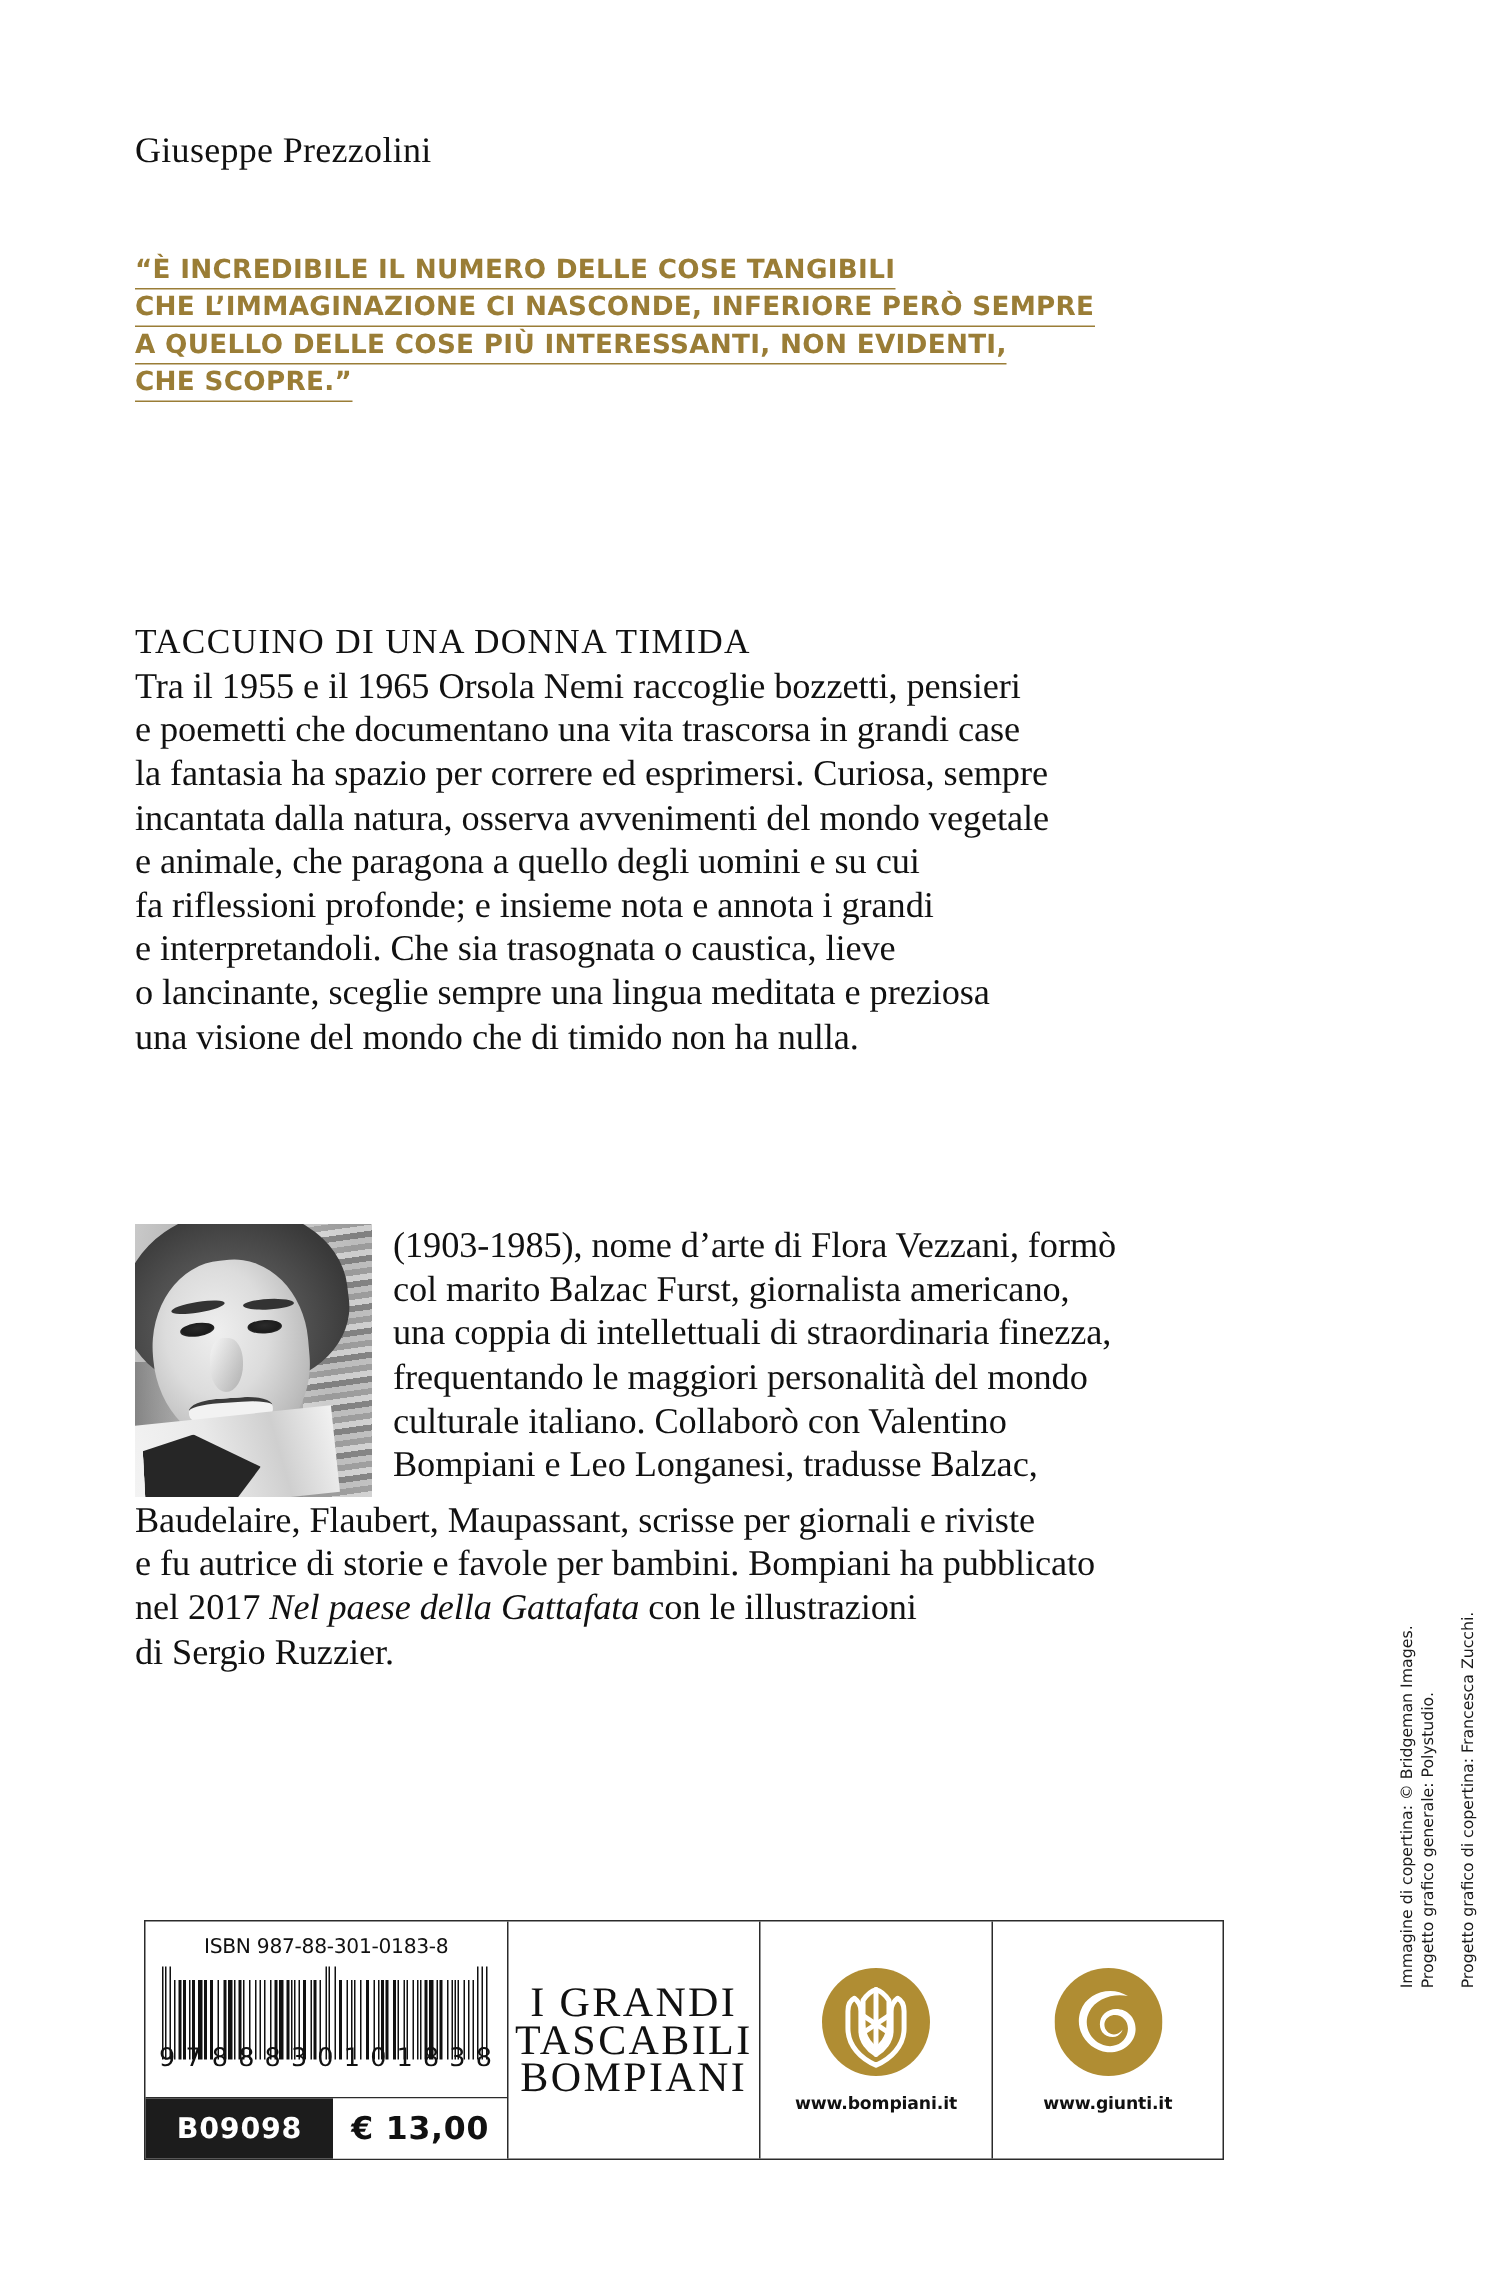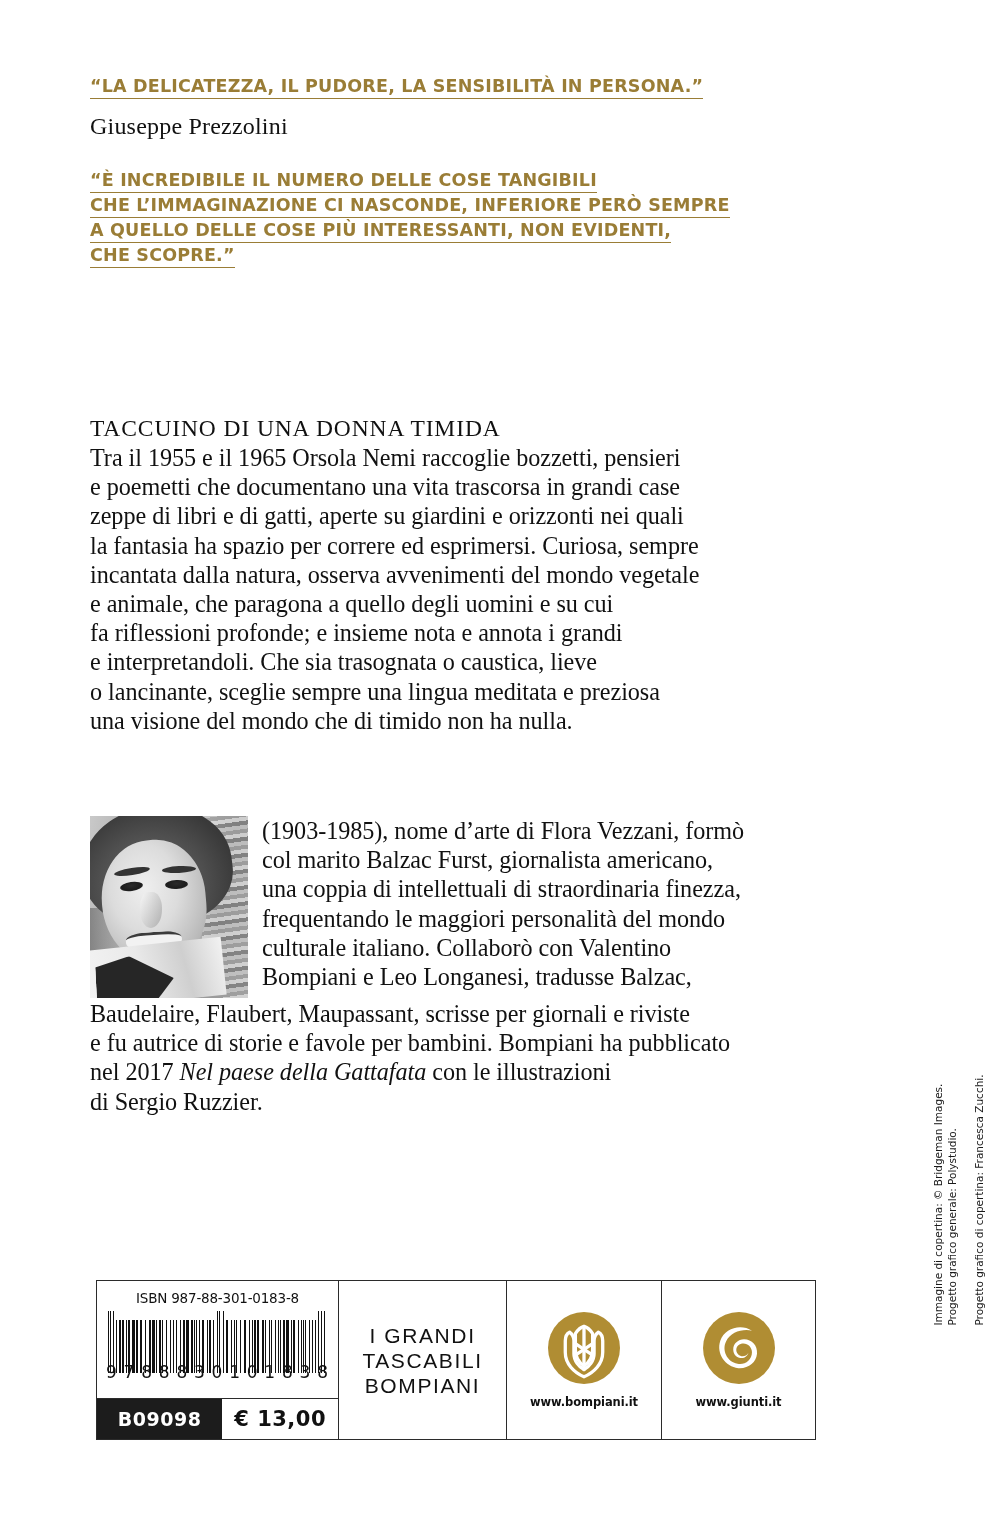--- a/index.html
+++ b/index.html
@@ -240,22 +240,22 @@
     background: #ffffff;
     color: #111111;
     font-family: "DejaVu Sans", sans-serif;
     font-weight: bold;
     font-size: 21px;
     display: flex; align-items: center; justify-content: center;
     letter-spacing: 0.5px;
   }
 
   .imprint-text {
-    font-family: Liberation Sans, sans-serif;
-    font-size: 21px;
+    font-family: Liberation Serif, serif;
+    font-size: 28px;
     line-height: 25px;
     letter-spacing: 1.6px;
     text-align: center;
     color: #111111;
   }
 
   .logo-cell-inner {
     height: 100%;
     display: flex;
     flex-direction: column;
@@ -293,23 +293,20 @@
     line-height: 13.5px;
     color: #1a1a1a;
     text-align: left;
   }
   #credits .rot span { display: block; }
 </style>
 </head>
 <body>
 
 <div class="quote-block" id="quote-1">
-  <div class="gold-line">
-    <span class="u">“LA DELICATEZZA, IL PUDORE, LA SENSIBILITÀ IN PERSONA.”</span>
-  </div>
   <span class="attribution">Giuseppe Prezzolini</span>
 </div>
 
 <div class="quote-block" id="quote-2">
   <div class="gold-line">
     <span class="u">“È INCREDIBILE IL NUMERO DELLE COSE TANGIBILI</span>
   </div>
   <div class="gold-line">
     <span class="u">CHE L’IMMAGINAZIONE CI NASCONDE, INFERIORE PERÒ SEMPRE</span>
   </div>
@@ -319,21 +316,20 @@
   <div class="gold-line">
     <span class="u">CHE SCOPRE.”</span>
   </div>
 </div>
 
 <div id="blurb">
   <span class="blurb-title">TACCUINO DI UNA DONNA TIMIDA</span>
   <div class="blurb-body">
     <span class="ln">Tra il 1955 e il 1965 Orsola Nemi raccoglie bozzetti, pensieri</span>
     <span class="ln">e poemetti che documentano una vita trascorsa in grandi case</span>
-    <span class="ln">zeppe di libri e di gatti, aperte su giardini e orizzonti nei quali</span>
     <span class="ln">la fantasia ha spazio per correre ed esprimersi. Curiosa, sempre</span>
     <span class="ln">incantata dalla natura, osserva avvenimenti del mondo vegetale</span>
     <span class="ln">e animale, che paragona a quello degli uomini e su cui</span>
     <span class="ln">fa riflessioni profonde; e insieme nota e annota i grandi</span>
     <span class="ln">e interpretandoli. Che sia trasognata o caustica, lieve</span>
     <span class="ln">o lancinante, sceglie sempre una lingua meditata e preziosa</span>
     <span class="ln">una visione del mondo che di timido non ha nulla.</span>
   </div>
 </div>
 

